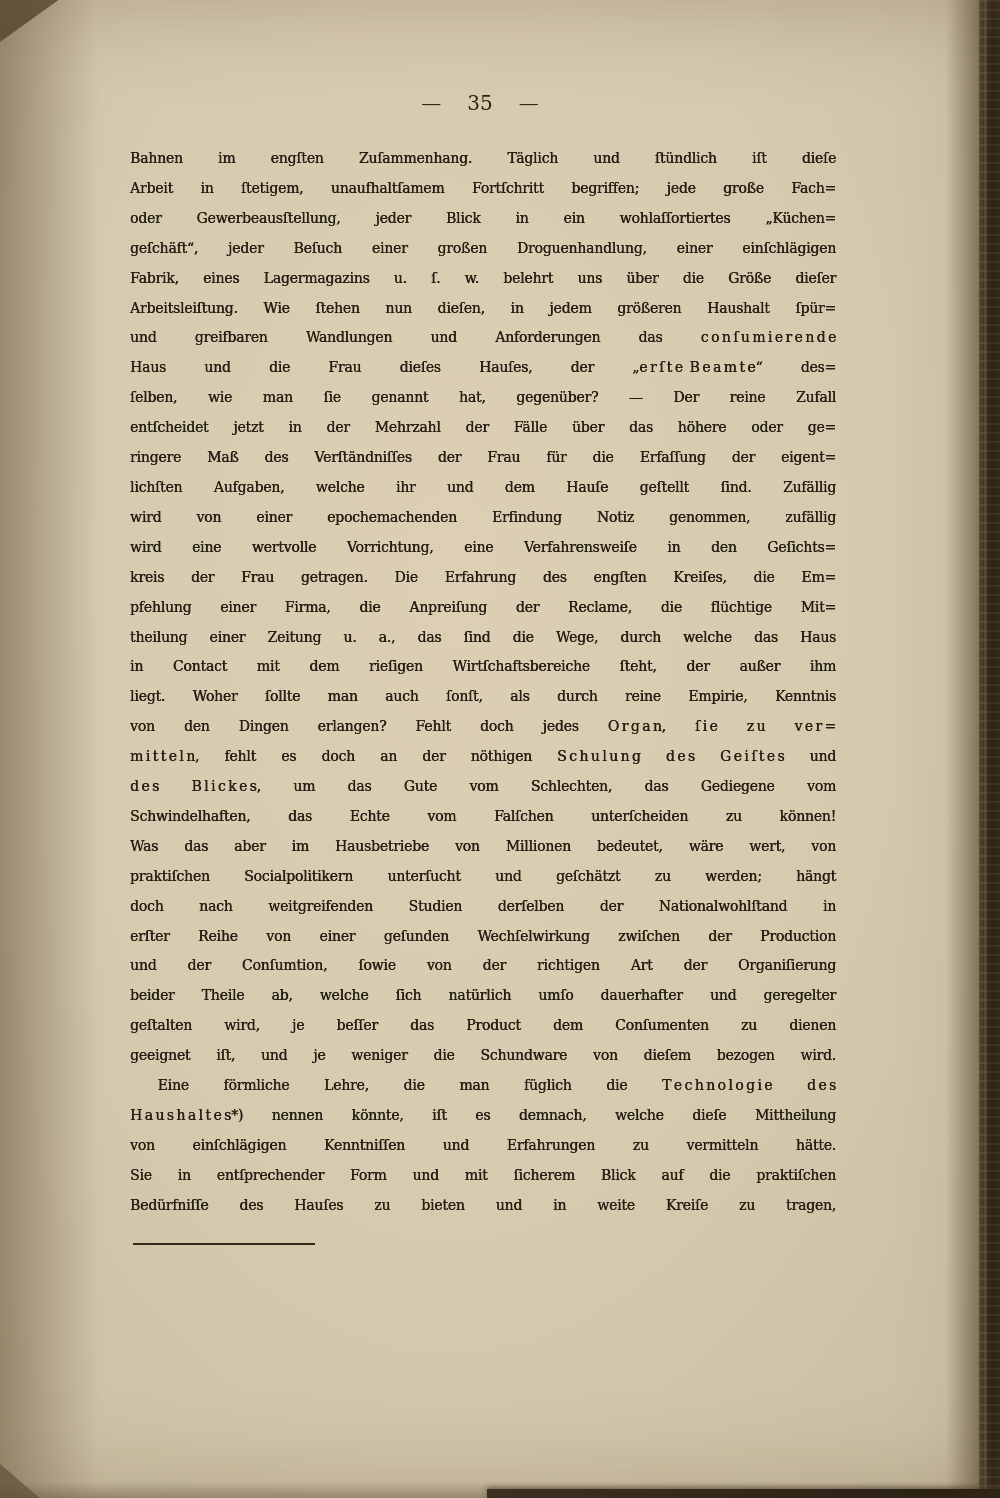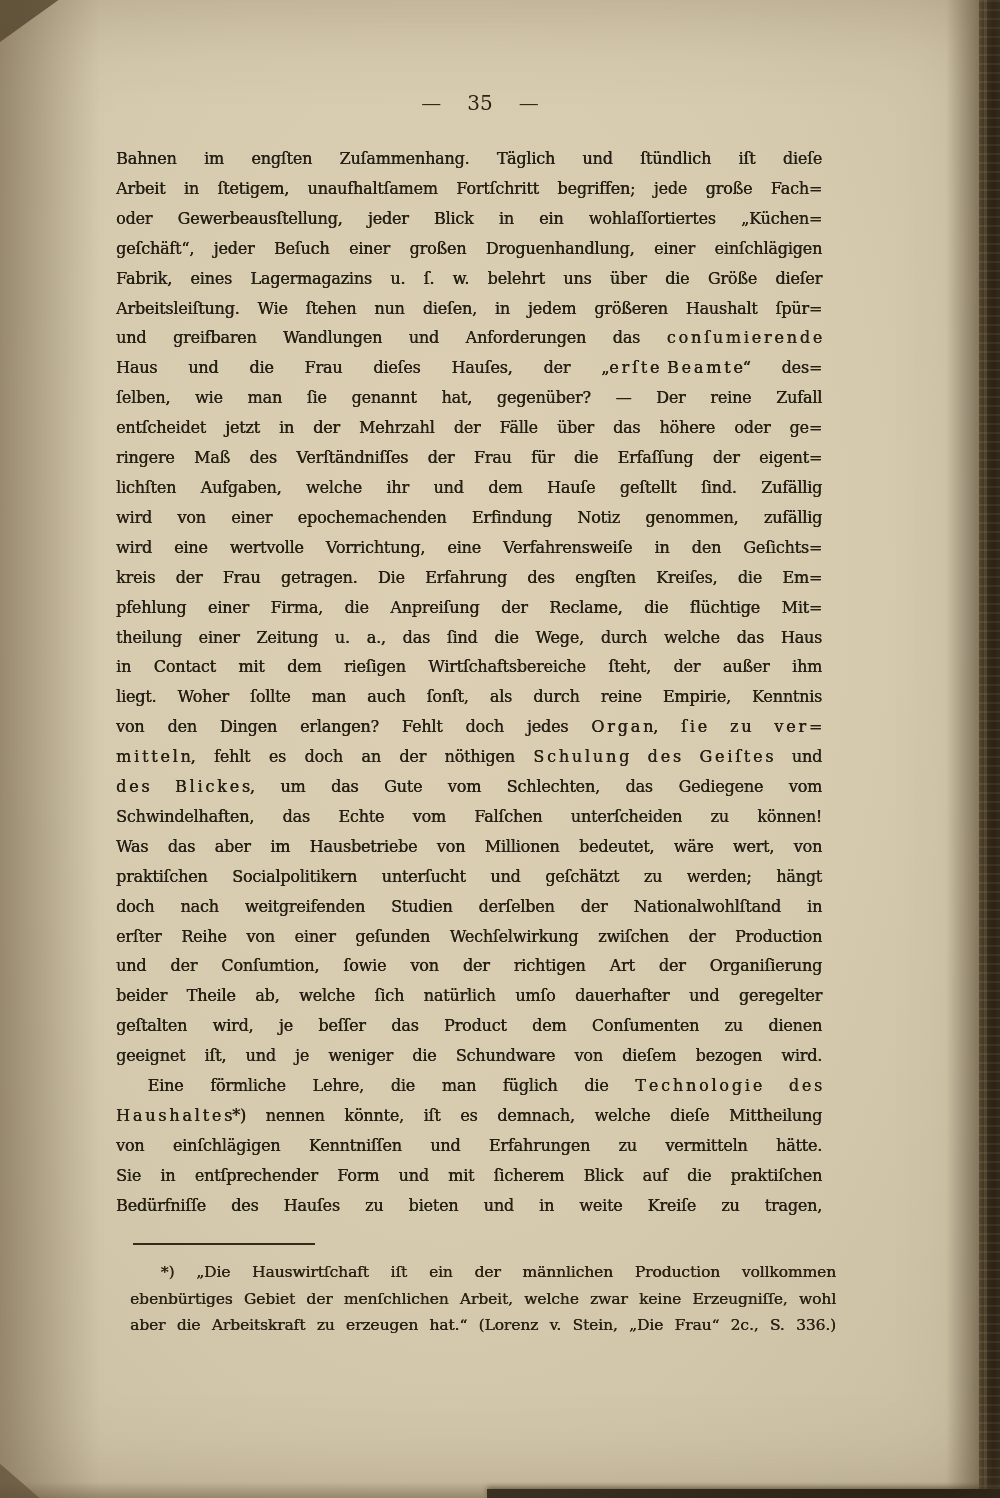--- a/index.html
+++ b/index.html
@@ -59,22 +59,22 @@
     box-shadow: inset 0 0 95px rgba(110,92,62,0.38);
     pointer-events: none;
   }
   .page-header {
     position: absolute; top: 91px; left: 130px; width: 700px;
     display: flex; justify-content: center; align-items: center; gap: 26px;
     font-size: 20px; color: #2b2314;
   }
   .page-header .dash { letter-spacing: 0; transform: scaleY(0.8); }
   .body-text {
-    position: absolute; top: 144px; left: 116px; width: 706px;
-    font-size: 16px; line-height: 29.9px;
+    position: absolute; top: 144px; left: 130px; width: 706px;
+    font-size: 14px; line-height: 29.9px;
     color: #262014;
     text-align: justify; text-align-last: justify;
     white-space: pre-wrap;
     letter-spacing: -0.2px;
     text-shadow: 0.35px 0 0 currentColor;
   }
   .footnote-rule {
     position: absolute; top: 1243px; left: 133px; width: 182px; height: 2px;
     background: #352a1a;
   }
@@ -134,23 +134,20 @@
 beider Theile ab, welche ſich natürlich umſo dauerhafter und geregelter
 geſtalten wird, je beſſer das Product dem Conſumenten zu dienen
 geeignet iſt, und je weniger die Schundware von dieſem bezogen wird.
   Eine förmliche Lehre, die man füglich die T e c h n o l o g i e d e s
 H a u s h a l t e s*) nennen könnte, iſt es demnach, welche dieſe Mittheilung
 von einſchlägigen Kenntniſſen und Erfahrungen zu vermitteln hätte.
 Sie in entſprechender Form und mit ſicherem Blick auf die praktiſchen
 Bedürfniſſe des Hauſes zu bieten und in weite Kreiſe zu tragen,</div>
 
   <div class="footnote-rule"></div>
-  <div class="footnote-text">  *) „Die Hauswirtſchaft iſt ein der männlichen Production vollkommen
-ebenbürtiges Gebiet der menſchlichen Arbeit, welche zwar keine Erzeugniſſe, wohl
-aber die Arbeitskraft zu erzeugen hat.“ (Lorenz v. Stein, „Die Frau“ 2c., S. 336.)</div>
 
   <div class="edge-right-shadow"></div>
   <div class="edge-right-band"></div>
   <div class="band-highlight"></div>
   <div class="bottom-shadow"></div>
   <div class="bottom-strip"></div>
   <div class="vignette"></div>
 
 </div>
 

